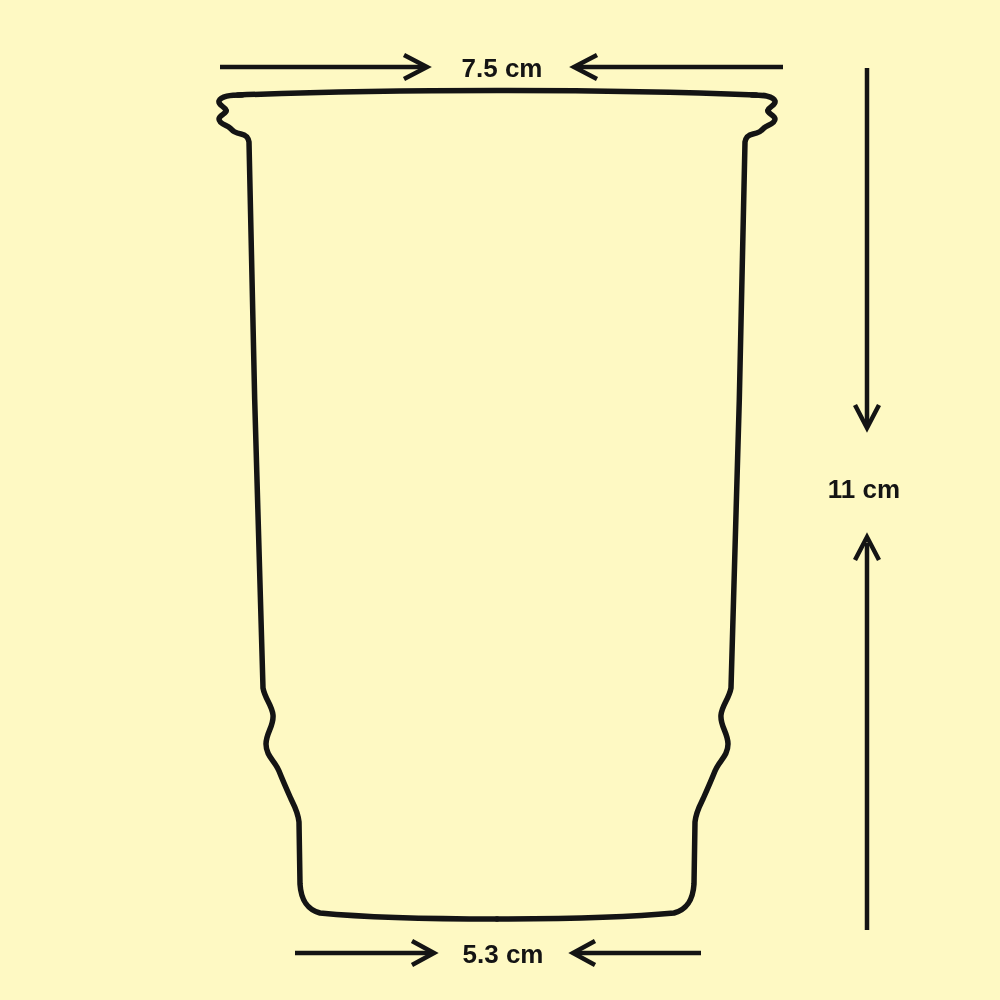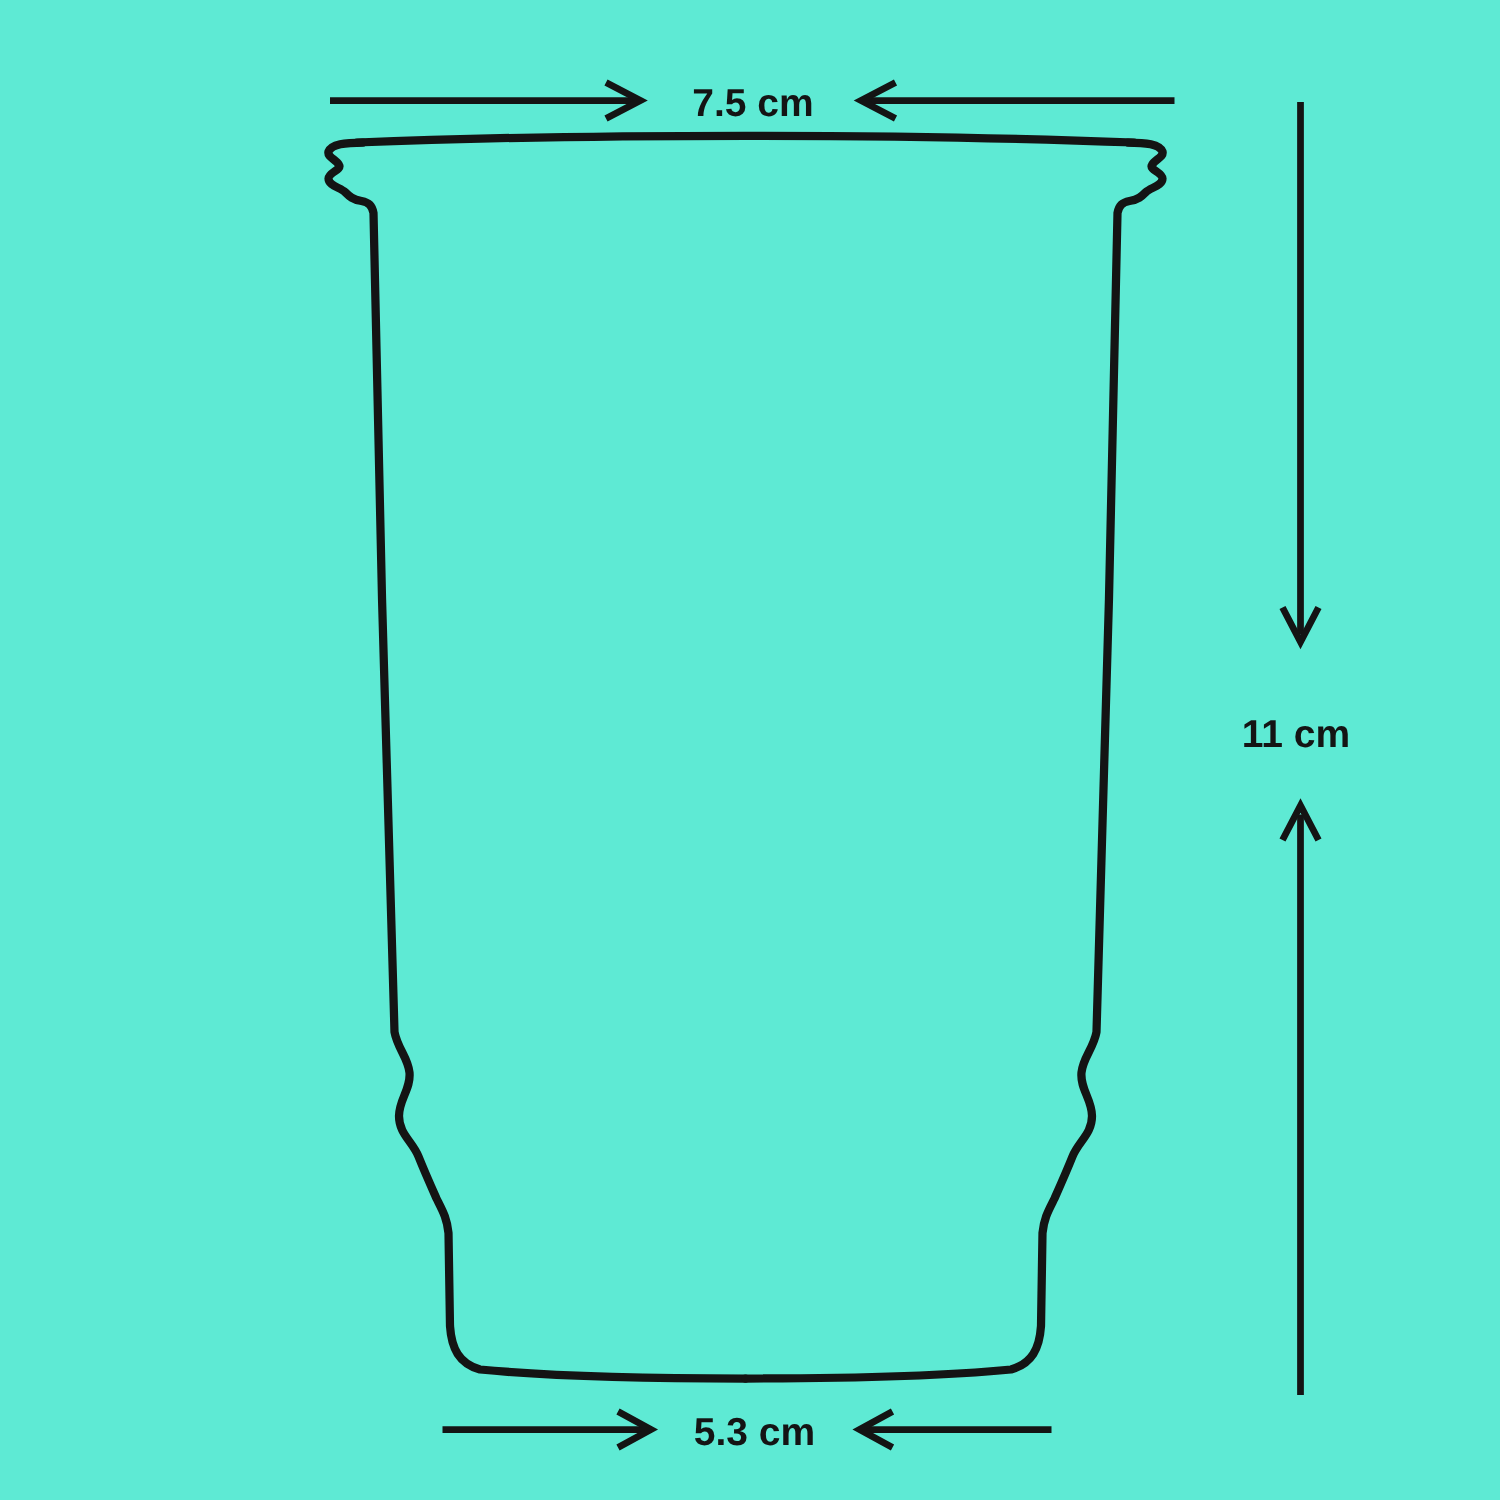--- a/index.html
+++ b/index.html
@@ -5,21 +5,21 @@
   html, body {
     margin: 0;
     padding: 0;
     background: #ffffff;
     font-family: "Liberation Sans", sans-serif;
   }
   .stage {
     position: relative;
     width: 1000px;
     height: 1000px;
-    background: #5eead4;
+    background: #fef9c3;
     overflow: hidden;
   }
   svg { display: block; }
   .dim-label {
     font-family: "Liberation Sans", "DejaVu Sans", sans-serif;
     font-weight: bold;
     font-size: 26px;
     fill: #141414;
   }
 </style>

